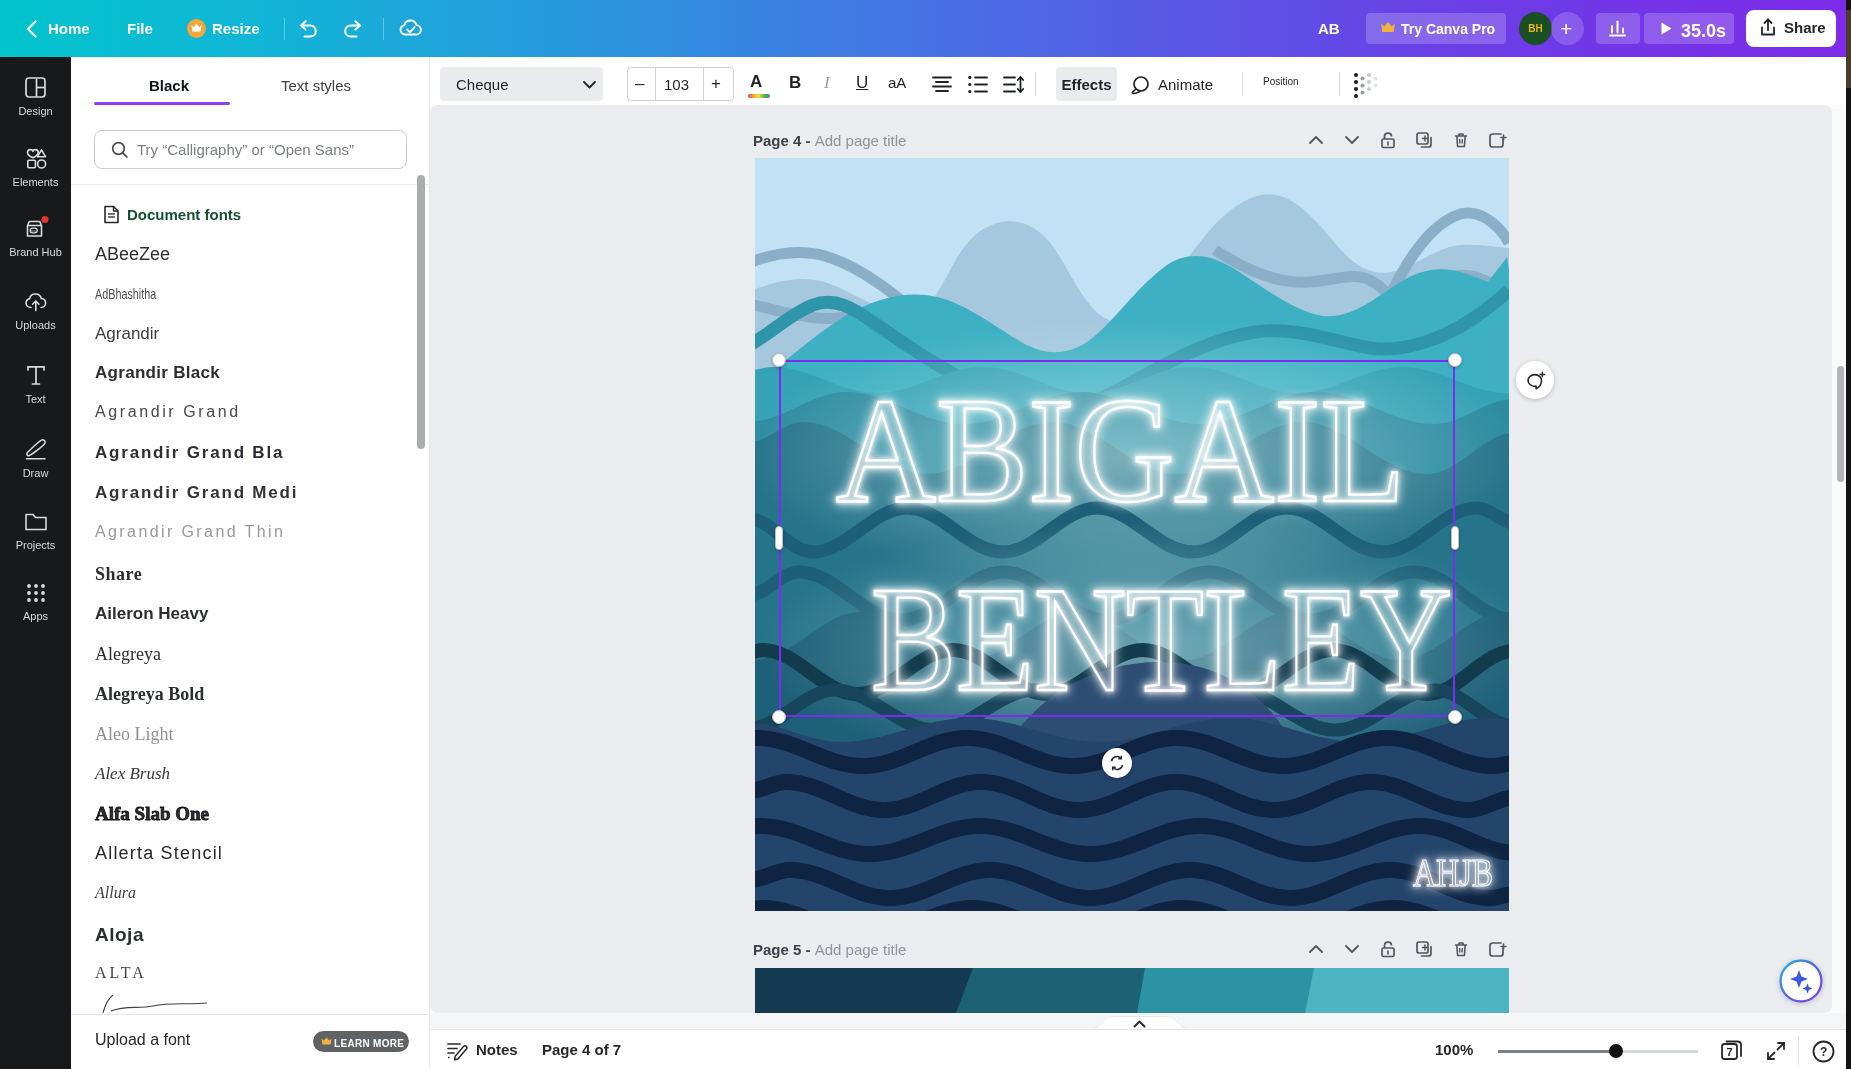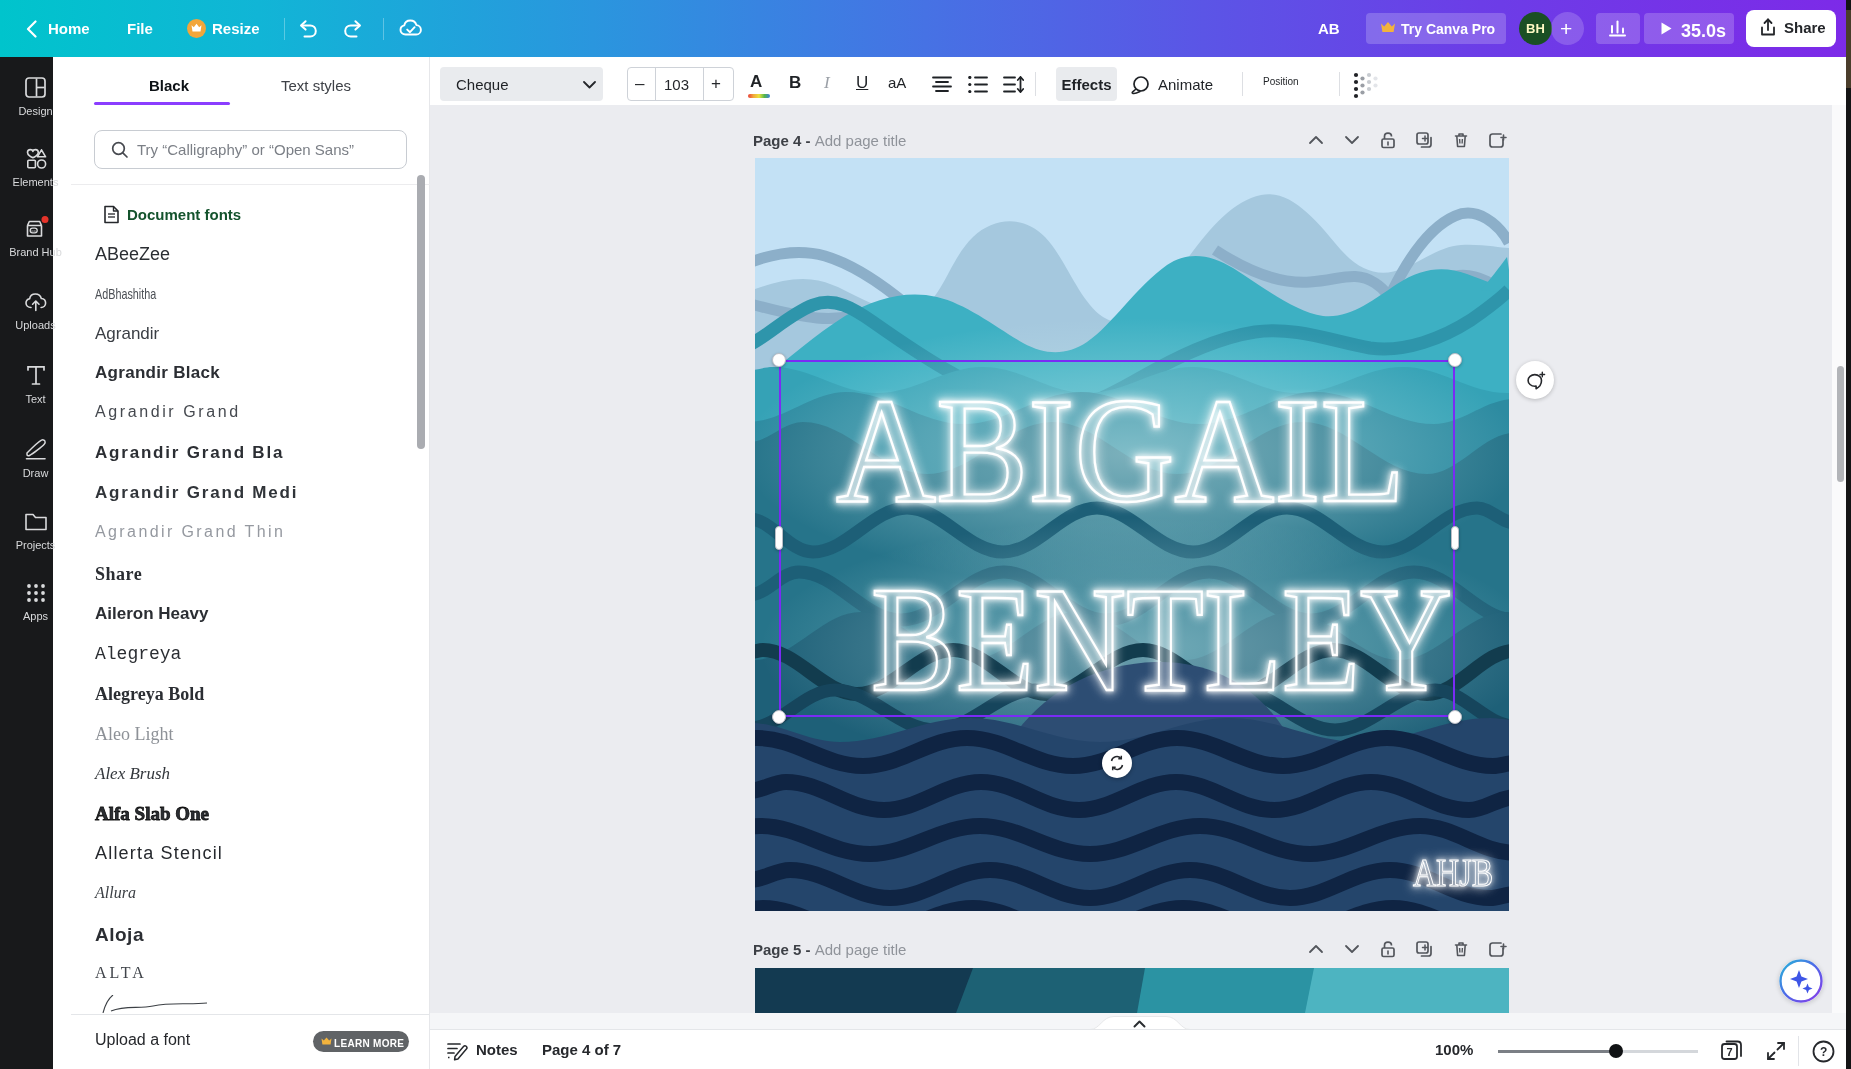--- a/index.html
+++ b/index.html
@@ -7,37 +7,37 @@
 #stage { position:relative; width:1851px; height:1069px; overflow:hidden; }
 .abs { position:absolute; }
 
 
 #topbar { left:0; top:0; width:1851px; height:57px;
   background:linear-gradient(90deg,#00c4cc 0%,#11b5d6 14%,#2a96de 32%,#4672e4 50%,#5b55e6 65%,#6c3de7 80%,#7d2ae8 100%); }
 #topbar .tb { color:#fff; font-weight:700; font-size:15px; }
 .vsep { width:1px; height:22px; background:rgba(255,255,255,0.3); top:18px; }
 
 
-#sidebar { left:0; top:57px; width:53px; height:1012px; background:#18191b; }
+#sidebar { left:0; top:57px; width:71px; height:1012px; background:#18191b; }
 .sbitem { position:absolute; width:71px; text-align:center; color:#d9dadc; font-size:11px; }
 .sbitem svg { display:block; margin:0 auto 5px; }
 
 
 #panel { left:71px; top:57px; width:359px; height:1012px; background:#fff; border-right:1px solid #e6e7ea; }
 .tab { position:absolute; font-size:15px; }
 #panel .scrollthumb { position:absolute; left:346px; top:118px; width:8px; height:274px; background:#aaacb1; border-radius:4px; }
 .fitem { position:absolute; left:24px; color:#2b2e33; white-space:nowrap; }
 
 
 #toolbar { left:430px; top:57px; width:1416px; height:48px; background:#fff; }
 .tbtn { position:absolute; height:34px; top:10px; border-radius:4px; background:#e9ebee; color:#1f2226; font-size:15px; font-weight:700; display:flex; align-items:center; justify-content:center; }
 .tsep { position:absolute; width:1px; height:24px; top:15px; background:#dddfe3; }
 
 
-#canvasarea { left:430px; top:105px; width:1402px; height:908px; background:#ebecf0; }
+#canvasarea { left:430px; top:105px; width:1402px; height:908px; background:#ebecf0;border-radius:7px; }
 .ptitle-b { font-weight:700; font-size:15px; color:#3d4046; }
 .ptitle-g { font-size:15px; color:#8f939a; }
 .picons { font-size:0; } .picons svg { margin-left:18px; vertical-align:middle; }
 
 
 #strip { left:430px; top:1013px; width:1416px; height:16px; background:#f5f6f8; overflow:hidden; }
 #bottombar { left:430px; top:1029px; width:1416px; height:40px; background:#fff; border-top:1px solid #e4e6e9; color:#26282c; font-size:15px; font-weight:700; }
 
 #blackedge { left:1846px; top:0; width:5px; height:1069px; background:#141415; }
 #scrolltrack { left:1832px; top:105px; width:14px; height:908px; background:#fafafb; }
@@ -262,21 +262,21 @@
     <svg class="abs" style="left:398px;top:17px" width="28" height="24" viewBox="0 0 28 24">
         <path d="M7.5 17.5 C4.5 17.5 2.5 15.5 2.5 12.9 C2.5 10.6 4.1 8.8 6.3 8.4 C6.8 5.5 9.3 3.5 12.3 3.5 C15.2 3.5 17.7 5.4 18.4 8.1 C20.9 8.3 22.9 10.3 22.9 12.9 C22.9 15.5 20.8 17.5 18.2 17.5 Z" fill="none" stroke="#fff" stroke-width="1.9" stroke-linejoin="round"></path>
         <path d="M9.2 12.6 L12 15.2 L16.6 10.2" fill="none" stroke="#fff" stroke-width="1.9" stroke-linecap="round" stroke-linejoin="round"></path>
       </svg>
     <div class="abs tb" style="left:1318px;top:20px;font-size:15px">AB</div>
     <div class="abs" style="left:1366px;top:13px;width:140px;height:31px;border-radius:4px;background:rgba(255,255,255,0.2)"></div>
     <svg class="abs" style="left:1380px;top:21px" width="16" height="14" viewBox="0 0 16 14">
         <path d="M1 2.5 L4.2 5.5 L8 1 L11.8 5.5 L15 2.5 L13.6 11 L2.4 11 Z" fill="#f2b33d"></path>
       </svg>
     <div class="abs tb" style="left:1401px;top:21px;font-size:14px">Try Canva Pro</div>
-    <div class="abs" style="left:1519px;top:12px;width:33px;height:33px;border-radius:50%;background:#1a4f24;color:#fef9c3;font-weight:700;font-size:13px;text-align:center;line-height:33px">BH</div>
+    <div class="abs" style="left:1519px;top:12px;width:33px;height:33px;border-radius:50%;background:#1a4f24;color:#eab308;font-weight:700;font-size:10px;text-align:center;line-height:33px">BH</div>
     <div class="abs" style="left:1551px;top:12px;width:33px;height:33px;border-radius:50%;background:rgba(255,255,255,0.18)"></div>
     <div class="abs" style="left:1560px;top:17px;color:#fff;font-size:21px;font-weight:400">+</div>
     <div class="abs" style="left:1596px;top:13px;width:44px;height:31px;border-radius:4px;background:rgba(255,255,255,0.2)"></div>
       <svg class="abs" style="left:1607px;top:19px" width="21" height="19" viewBox="0 0 21 19">
         <g stroke="#fff" stroke-width="2" stroke-linecap="round">
           <line x1="3" y1="16.5" x2="18" y2="16.5"></line>
           <line x1="5" y1="13.5" x2="5" y2="7"></line>
           <line x1="10.5" y1="13.5" x2="10.5" y2="2.5"></line>
           <line x1="16" y1="13.5" x2="16" y2="9.5"></line>
         </g>
@@ -364,21 +364,21 @@
     <div class="fitem" style="top:187px;font-size:18px">ABeeZee</div>
     <div class="fitem" style="top:228px;font-size:15px;color:#4a4e54;transform:scaleX(0.72);transform-origin:left">AdBhashitha</div>
     <div class="fitem" style="top:267px;font-size:17px;color:#3a3e44">Agrandir</div>
     <div class="fitem" style="top:306px;font-size:17px;font-weight:800;letter-spacing:0.3px">Agrandir Black</div>
     <div class="fitem" style="top:346px;font-size:16px;letter-spacing:2.6px;color:#45494f">Agrandir Grand</div>
     <div class="fitem" style="top:386px;font-size:17px;font-weight:800;letter-spacing:1.8px">Agrandir Grand Bla</div>
     <div class="fitem" style="top:426px;font-size:17px;font-weight:600;letter-spacing:1.8px;color:#303439">Agrandir Grand Medi</div>
     <div class="fitem" style="top:466px;font-size:16px;letter-spacing:2.4px;color:#9599a0">Agrandir Grand Thin</div>
     <div class="fitem" style="top:507px;font-size:18px;font-weight:700;font-family:'Liberation Serif',serif;letter-spacing:0.5px">Share</div>
     <div class="fitem" style="top:547px;font-size:17px;font-weight:800">Aileron Heavy</div>
-    <div class="fitem" style="top:587px;font-size:18px;font-family:Liberation Mono, monospace">Alegreya</div>
+    <div class="fitem" style="top:587px;font-size:18px;font-family:Liberation Serif, serif">Alegreya</div>
     <div class="fitem" style="top:627px;font-size:18px;font-weight:700;font-family:'Liberation Serif',serif">Alegreya Bold</div>
     <div class="fitem" style="top:667px;font-size:18px;font-family:'Liberation Serif',serif;color:#8d9197">Aleo Light</div>
     <div class="fitem" style="top:707px;font-size:17px;font-style:italic;font-family:'Liberation Serif',serif;color:#33373c">Alex Brush</div>
     <div class="fitem" style="top:746px;font-size:19px;font-weight:700;font-family:'Liberation Serif',serif;-webkit-text-stroke:0.8px #111">Alfa Slab One</div>
     <div class="fitem" style="top:786px;font-size:18px;letter-spacing:1.2px;color:#26292e">Allerta Stencil</div>
     <div class="fitem" style="top:827px;font-size:16px;font-style:italic;font-family:'Liberation Serif',serif;color:#3c4045">Allura</div>
     <div class="fitem" style="top:867px;font-size:19px;font-weight:800;letter-spacing:0.5px">Aloja</div>
     <div class="fitem" style="top:907px;font-size:16px;letter-spacing:3px;color:#41454b;font-family:'Liberation Serif',serif">ALTA</div>
     <svg class="abs" style="left:24px;top:938px" width="120" height="18" viewBox="0 0 120 18">
         <path d="M8 18 C10 10 14 3 18 0 M16 16 C30 10 44 14 58 11 C76 7 94 10 112 8" fill="none" stroke="#3c4045" stroke-width="1.1"></path>

